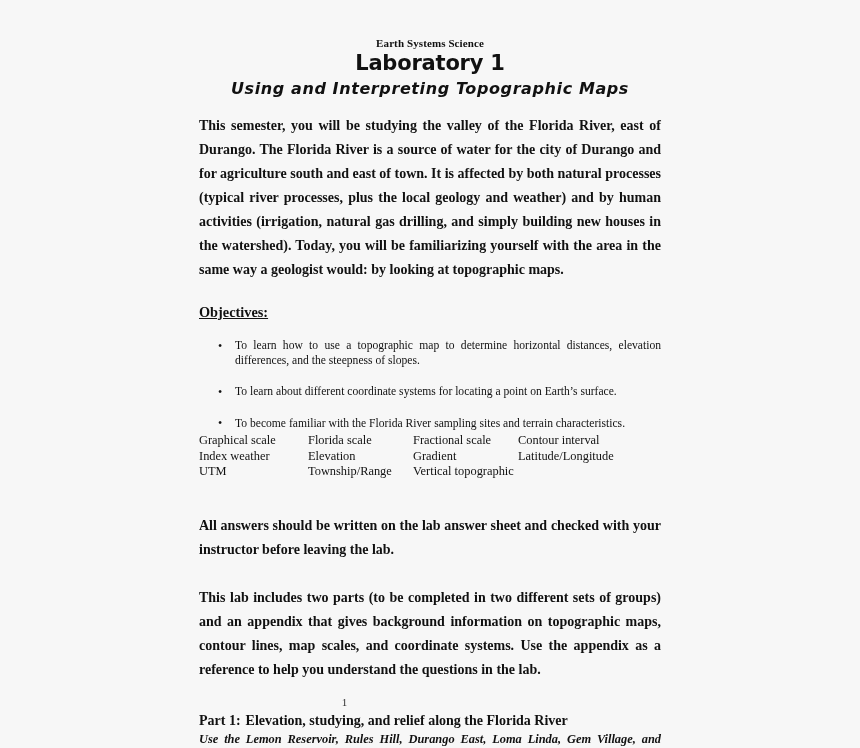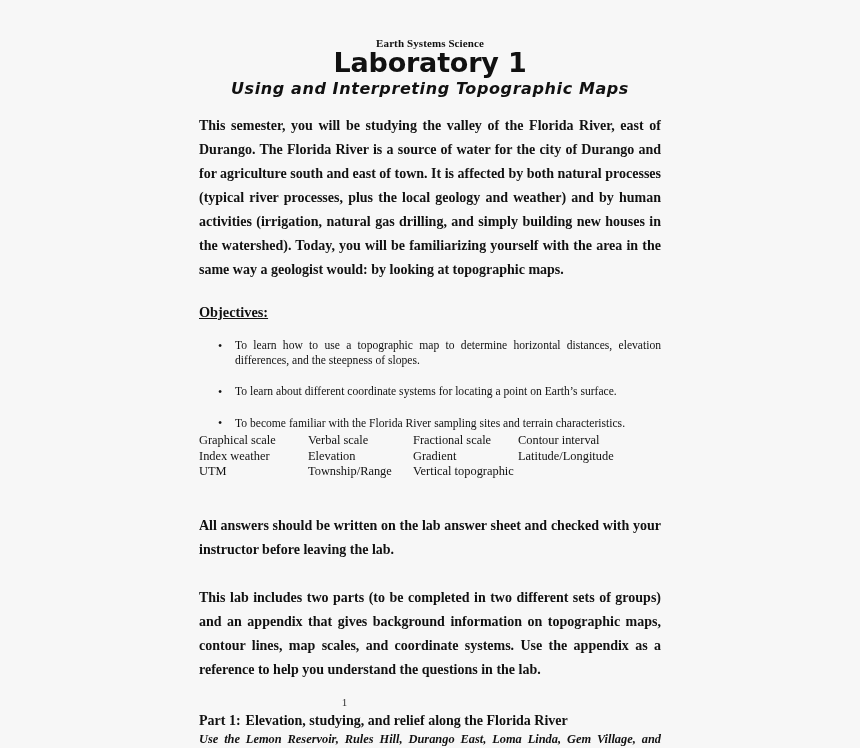--- a/index.html
+++ b/index.html
@@ -39,21 +39,21 @@
   .course-line {
     font-family: "Liberation Serif", serif;
     font-weight: bold;
     font-size: 11px;
     line-height: 14px;
     letter-spacing: 0.1px;
   }
   .lab-title {
     font-family: "DejaVu Sans", sans-serif;
     font-weight: bold;
-    font-size: 27px;
+    font-size: 21px;
     line-height: 24px;
     letter-spacing: -0.2px;
     margin-top: 1px;
   }
   .lab-subtitle {
     font-family: "DejaVu Sans", sans-serif;
     font-weight: bold;
     font-style: italic;
     font-size: 16px;
     line-height: 21px;
@@ -195,21 +195,21 @@
       </li>
       <li class="objective-item">
         <span class="bullet">•</span>
         <span>To become familiar with the Florida River sampling sites and terrain characteristics.</span>
       </li>
     </ul>
 
 
     <div class="keyterms-grid">
       <div class="keyterm-cell">Graphical scale</div>
-      <div class="keyterm-cell">Verbal scale</div>
+      <div class="keyterm-cell">Florida scale</div>
       <div class="keyterm-cell">Fractional scale</div>
       <div class="keyterm-cell">Contour interval</div>
 
       <div class="keyterm-cell">Index weather</div>
       <div class="keyterm-cell">Elevation</div>
       <div class="keyterm-cell">Gradient</div>
       <div class="keyterm-cell">Latitude/Longitude</div>
 
       <div class="keyterm-cell">UTM</div>
       <div class="keyterm-cell">Township/Range</div>

